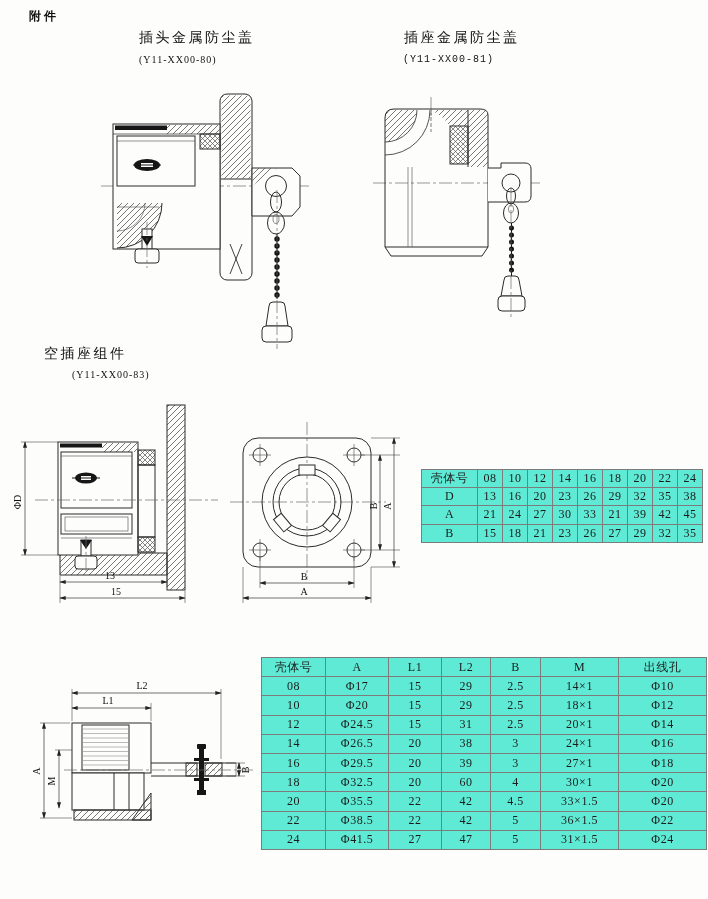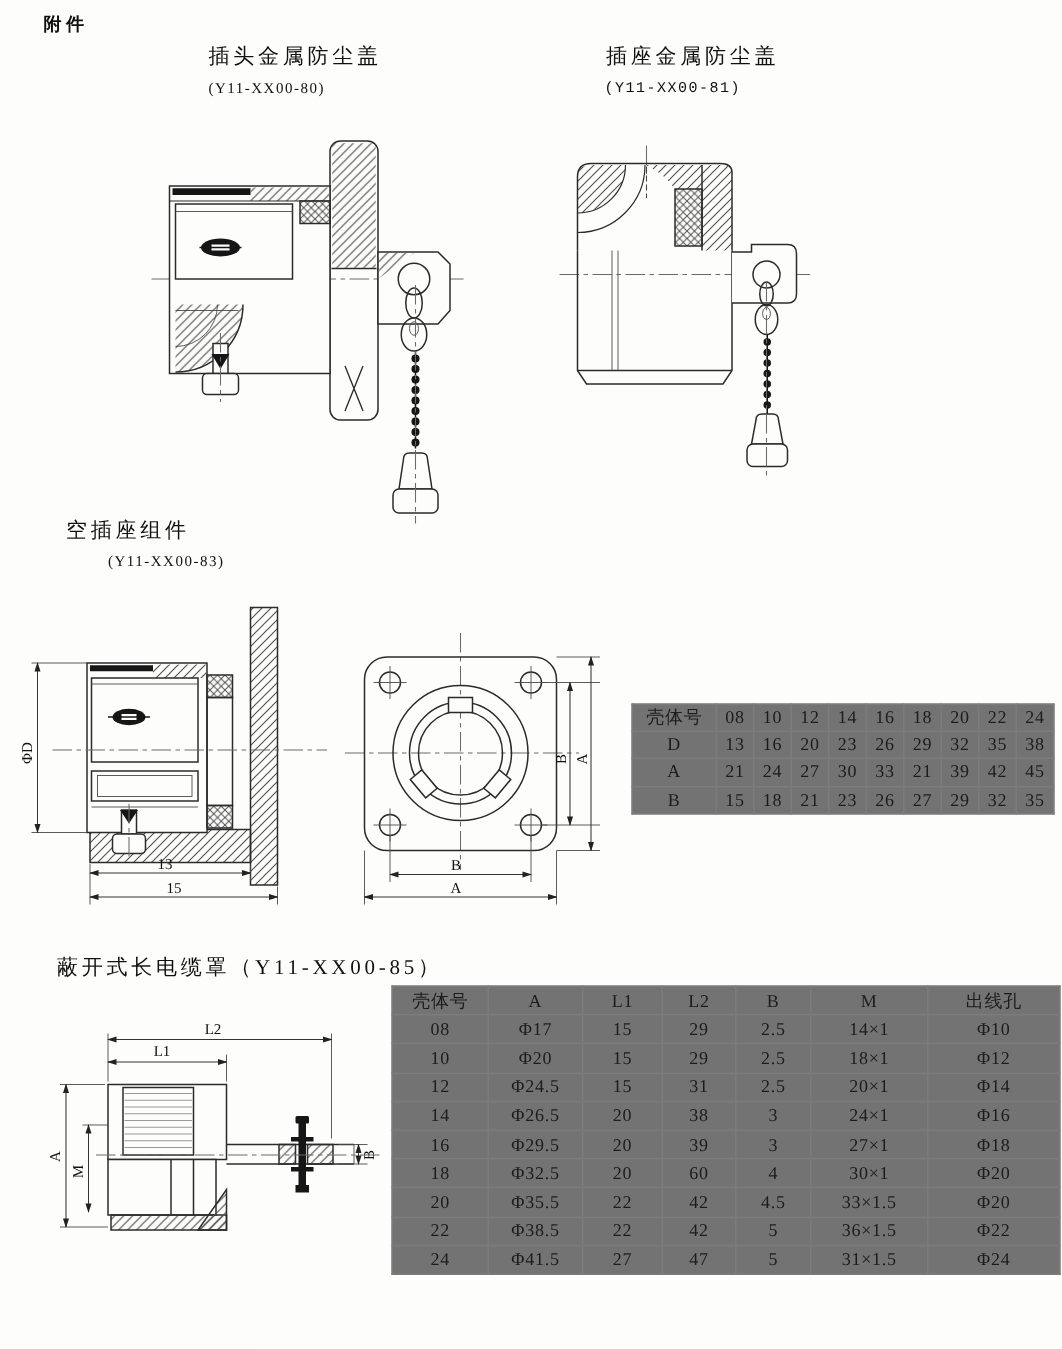--- a/index.html
+++ b/index.html
@@ -2,21 +2,21 @@
 <html><head>
 <meta charset="utf-8">
 <style>
   html,body{margin:0;padding:0;background:#fff;}
   #page{position:relative;width:708px;height:899px;background:#fdfdfc;overflow:hidden;
         font-family:"Liberation Serif","DejaVu Serif",serif;color:#111;}
   .abs{position:absolute;}
   #title{left:29px;top:8px;font-size:12px;font-weight:bold;letter-spacing:3px;}
   .sec-label{font-size:14px;letter-spacing:2.5px;}
   .model{font-size:10px;letter-spacing:1px;}
-  table{border-collapse:collapse;position:absolute;table-layout:fixed;background:#737373;}
+  table{border-collapse:collapse;position:absolute;table-layout:fixed;background:#5eead4;}
   td{border:1px solid #7c7c7c;text-align:center;padding:0;font-size:12px;color:#1c1c1c;
      font-family:"Liberation Serif","DejaVu Serif",serif;letter-spacing:.5px;overflow:hidden;white-space:nowrap;}
   #t1{left:421px;top:469px;width:282px;}
   #t1 td{height:17.2px;}
   #t2{left:261px;top:657px;width:445px;}
   #t2 td{height:18.2px;}
   svg{position:absolute;overflow:visible;}
   .ln{stroke:#2b2b2b;stroke-width:1;fill:none;}
   .wh{fill:#fdfdfc;}
   .thin{stroke:#4a4a4a;stroke-width:.6;fill:none;}
@@ -306,21 +306,20 @@
           <td>23</td>
           <td>26</td>
           <td>27</td>
           <td>29</td>
           <td>32</td>
           <td>35</td>
         </tr>
       </tbody>
   </table>
 
-  <div class="abs sec-label" style="left:38px;top:636px;">蔽开式长电缆罩（Y11-XX00-85）</div>
 
   <svg style="left:14px;top:663px;" width="245" height="175" viewBox="0 0 245 175">
     <g>
       <line class="thin" x1="58" y1="26" x2="58" y2="58"></line>
       <line class="thin" x1="207" y1="26" x2="207" y2="96"></line>
       <line class="dim" x1="58" y1="30" x2="207" y2="30" marker-start="url(#arr)" marker-end="url(#arr)"></line>
       <text class="dimtxt" x="128" y="26" text-anchor="middle">L2</text>
     </g>
     <g>
       <line class="thin" x1="137" y1="40" x2="137" y2="58"></line>

